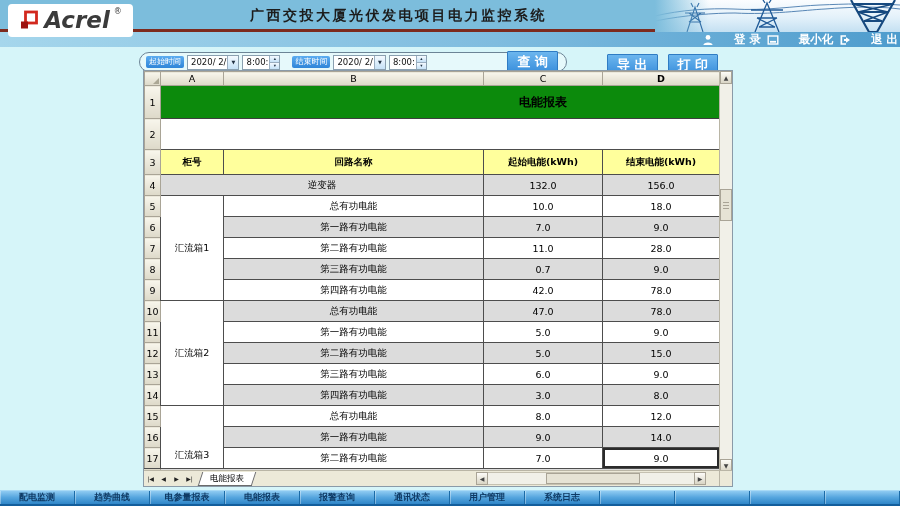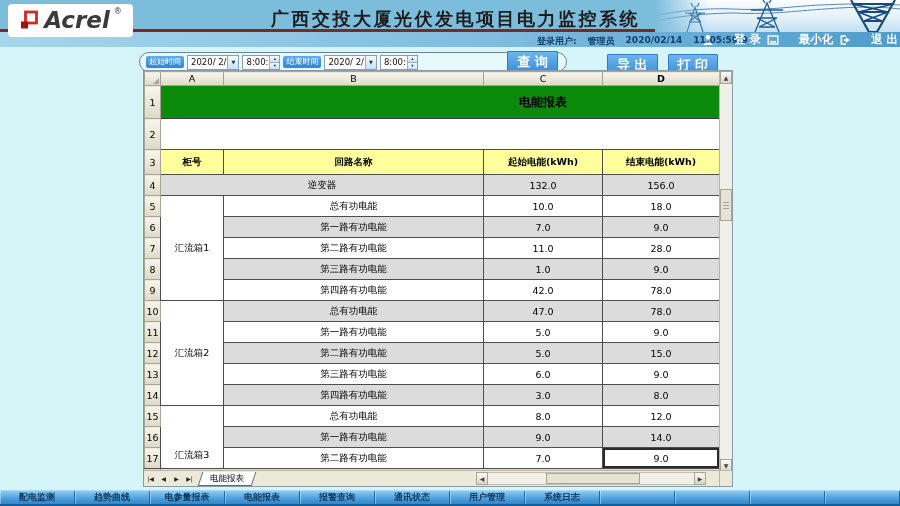--- a/index.html
+++ b/index.html
@@ -17,22 +17,22 @@
   .status-bar{position:absolute;left:0;top:32px;width:900px;height:15px;
     background:linear-gradient(to right,#A5D6EC 0%,#7FBCDF 55%,#4E9CCD 100%);}
   .towers{position:absolute;left:655px;top:0;width:245px;height:32px;
     background:linear-gradient(to bottom,#FBFDFF 0%,#E3F1FA 55%,#C4E0F2 100%);}
   .towers::before{content:"";position:absolute;inset:0;
     background:linear-gradient(to right,#7CBDDC 0%,rgba(124,189,220,0) 22%);}
   .logo-box{position:absolute;left:8px;top:4px;width:125px;height:33px;background:#FFFFFF;
     border-radius:4px;display:flex;align-items:center;justify-content:center;gap:4px;}
   .logo-text{font-size:23px;font-weight:bold;font-style:italic;color:#3B3B3B;letter-spacing:0px;line-height:1;}
   .logo-reg{font-size:8px;color:#3B3B3B;align-self:flex-start;margin-top:3px;}
-  .main-title{position:absolute;left:250px;top:7px;width:390px;text-align:right;
-    font-size:18px;font-weight:bold;color:#1C1C1C;letter-spacing:2.5px;white-space:nowrap;}
+  .main-title{position:absolute;left:250px;top:7px;width:390px;text-align:left;
+    font-size:14px;font-weight:bold;color:#1C1C1C;letter-spacing:2.5px;white-space:nowrap;}
   .status-group{position:absolute;left:537px;top:34.5px;display:flex;gap:11px;
     font-size:9px;font-weight:bold;color:#10406E;white-space:nowrap;}
   .hdr-buttons{position:absolute;left:702px;top:31px;width:196px;height:17px;
     display:flex;align-items:center;justify-content:space-between;}
   .hdr-btn{display:flex;align-items:center;gap:20px;color:#FFFFFF;font-size:11.5px;
     font-weight:bold;cursor:pointer;white-space:nowrap;}
 
   
   .toolbar{position:absolute;left:0;top:52px;width:900px;height:20px;}
   .group-box{position:absolute;left:139px;top:0px;width:428px;height:20px;box-sizing:border-box;
@@ -154,26 +154,20 @@
     <svg width="21" height="21" viewBox="0 0 21 21">
       <rect x="6.5" y="2" width="11" height="11" fill="none" stroke="#D2281E" stroke-width="2.8"></rect>
       <rect x="2" y="11.5" width="7" height="7" fill="#9E1410"></rect>
     </svg>
     <span class="logo-text">Acrel</span>
     <span class="logo-reg">®</span>
   </div>
 
   <div class="main-title">广西交投大厦光伏发电项目电力监控系统</div>
 
-  <div class="status-group">
-    <span>登录用户:</span>
-    <span>管理员</span>
-    <span>2020/02/14</span>
-    <span>11:05:59.9</span>
-  </div>
 
   <div class="hdr-buttons">
     <div class="hdr-btn">
       <svg width="12" height="12" viewBox="0 0 12 12">
         <circle cx="6" cy="3.4" r="2.4" fill="#fff"></circle>
         <path d="M1.4,11 C1.4,7.6 10.6,7.6 10.6,11 Z" fill="#fff"></path>
       </svg>
       <span>登 录</span>
     </div>
     <div class="hdr-btn">
@@ -199,21 +193,21 @@
         <span class="val">2020/ 2/</span>
         <span class="drop-arrow">▼</span>
       </div>
       <div class="spinner">
         <span class="val" style="padding:1px 1px 0 3px;">8:00:</span>
         <span class="spin-col">
             <span>▴</span>
             <span>▾</span>
           </span>
       </div>
-      <span class="mini-label" style="text-align:right;">结束时间</span>
+      <span class="mini-label" style="margin-left:9px;text-align:right;">结束时间</span>
       <div class="combo">
         <span class="val">2020/ 2/</span>
         <span class="drop-arrow">▼</span>
       </div>
       <div class="spinner">
         <span class="val" style="padding:1px 1px 0 3px;">8:00:</span>
         <span class="spin-col">
             <span>▴</span>
             <span>▾</span>
           </span>
@@ -284,21 +278,21 @@
         </tr>
         <tr class="dr odd">
           <td class="row-hdr">7</td>
           <td class="data">第二路有功电能</td>
           <td class="data num">11.0</td>
           <td class="data num">28.0</td>
         </tr>
         <tr class="dr even">
           <td class="row-hdr">8</td>
           <td class="data">第三路有功电能</td>
-          <td class="data num">1.0</td>
+          <td class="data num">0.7</td>
           <td class="data num">9.0</td>
         </tr>
         <tr class="dr odd">
           <td class="row-hdr">9</td>
           <td class="data">第四路有功电能</td>
           <td class="data num">42.0</td>
           <td class="data num">78.0</td>
         </tr>
 
         <tr class="dr even">

